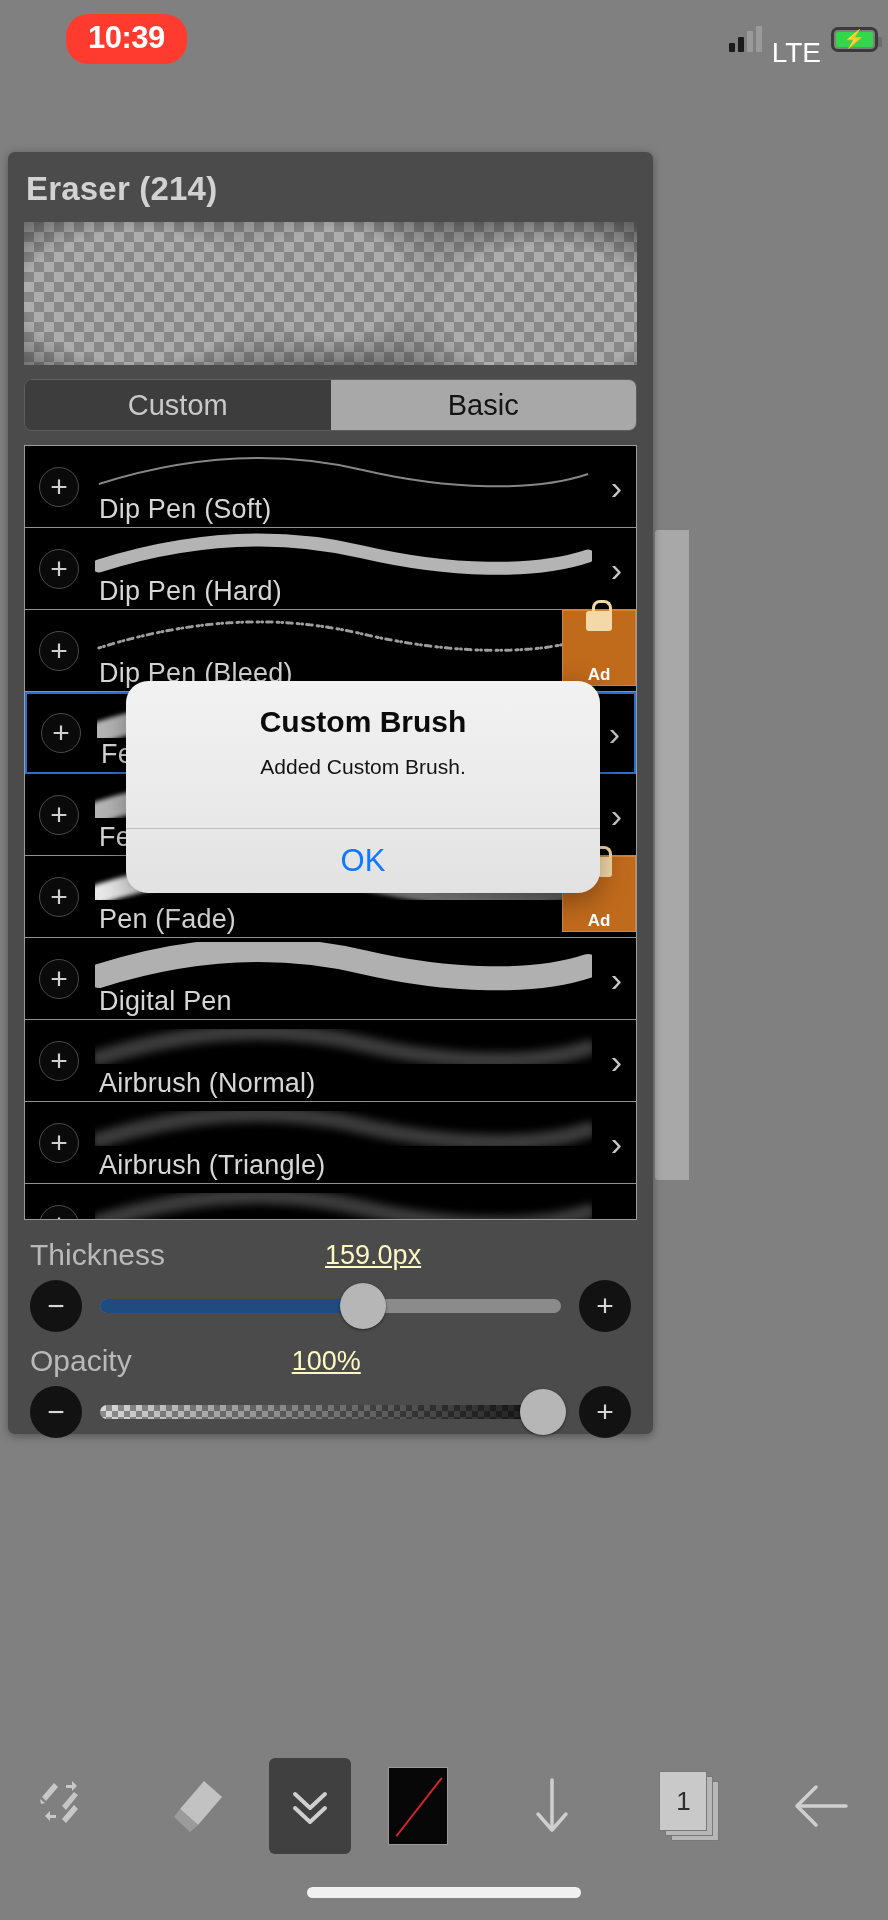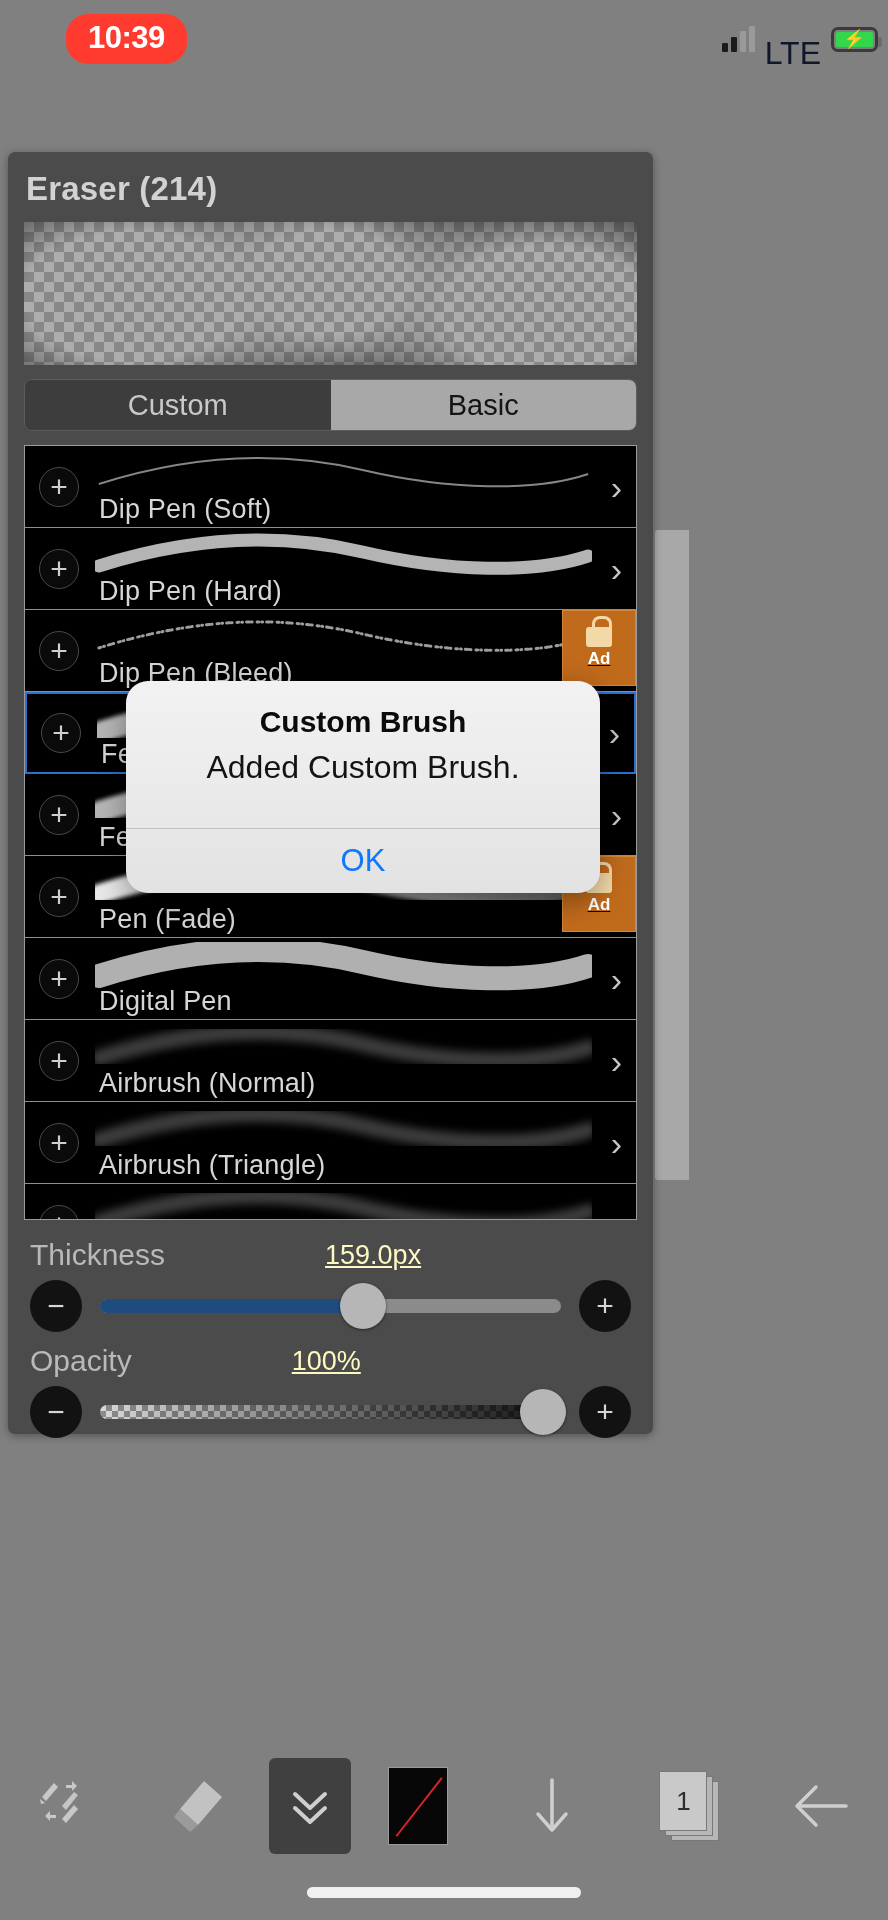--- a/index.html
+++ b/index.html
@@ -23,21 +23,21 @@
     border-radius: 22px; padding: 6px 22px 8px 22px;
     letter-spacing: -0.5px;
   }
   .status-right { display: flex; align-items: center; gap: 10px; }
   .bars { display: flex; align-items: flex-end; gap: 3px; height: 26px; }
   .bars i { width: 6px; background: #1b1b1b; border-radius: 1px; display: block; }
   .bars i:nth-child(1) { height: 9px; }
   .bars i:nth-child(2) { height: 15px; }
   .bars i:nth-child(3) { height: 21px; background: #9a9a9a; }
   .bars i:nth-child(4) { height: 26px; background: #9a9a9a; }
-  .lte { color: #0f172a; font-size: 32px; font-weight: 500; letter-spacing: 0px; margin-top: 28px; }
+  .lte { color: #ffffff; font-size: 28px; font-weight: 500; letter-spacing: 0px; margin-top: 28px; }
   .battery {
     width: 47px; height: 25px; border: 3px solid #3a3a3a;
     border-radius: 7px; position: relative; padding: 2px;
   }
   .battery::after {
     content: ""; position: absolute; right: -7px; top: 7px;
     width: 4px; height: 10px; background: #6c6c6c; border-radius: 0 2px 2px 0;
   }
   .battery .fill {
     width: 100%; height: 100%; background: #32d74b; border-radius: 2px;
@@ -118,22 +118,22 @@
     position: absolute; left: 74px; bottom: 2px;
     color: #d6d6d6; font-size: 27px; letter-spacing: 0.2px;
   }
   .chev {
     position: absolute; right: 14px; top: 50%; transform: translateY(-50%);
     color: #c6c6c6; font-size: 34px; line-height: 1; font-weight: 300;
   }
   .ad-badge {
     position: absolute; right: 0px; top: 0px;
     width: 74px; height: 76px; background: #c06a1c;
-    display: flex; flex-direction: column; align-items: center; justify-content: center;
-    gap: 2px; border: 1px solid #d2853a; text-decoration: underline;
+    display: flex; flex-direction: column; align-items: center; justify-content: space-between;
+    gap: 2px; border: 1px solid #d2853a;
   }
   .ad-badge .lockbody {
     width: 26px; height: 20px; background: #f3d9a8;
     border-radius: 3px; position: relative;
   }
   .ad-badge .lockbody::before {
     content: ""; position: absolute; left: 6px; top: -11px;
     width: 14px; height: 13px; border: 3px solid #f3d9a8;
     border-bottom: none; border-radius: 8px 8px 0 0;
   }
@@ -188,21 +188,21 @@
     position: absolute; left: 126px; top: 681px;
     width: 474px; height: 212px;
     border-radius: 22px;
     background: linear-gradient(180deg, #f2f2f2 0%, #eaeaea 55%, #e2e2e2 100%);
     box-shadow: 0 8px 28px rgba(0,0,0,0.35);
     overflow: hidden;
     display: flex; flex-direction: column;
   }
   .dlg-body { flex: 1; padding: 24px 26px 12px 26px; text-align: center; }
   .dlg-title { font-size: 30px; font-weight: bold; color: #0b0b0b; }
-  .dlg-msg { font-size: 32px; color: #131313; margin-top: 10px; }
+  .dlg-msg { font-size: 21px; color: #131313; margin-top: 16px; }
   .dlg-sep { height: 1px; background: #c0c0c0; }
   .dlg-ok {
     height: 64px; display: flex; align-items: center; justify-content: center;
     color: #1277ff; font-size: 31px;
   }
 
   
   .toolbar {
     position: absolute; left: 0; bottom: 66px; width: 888px; height: 96px;
     display: flex; align-items: center;

